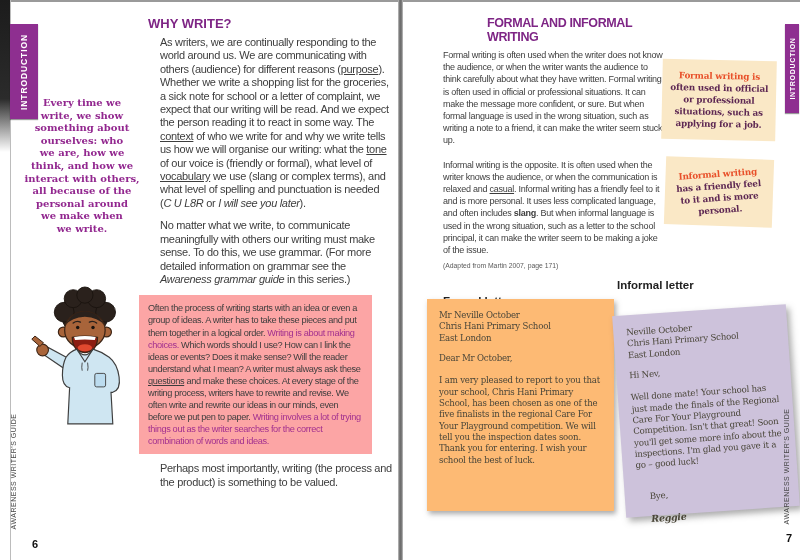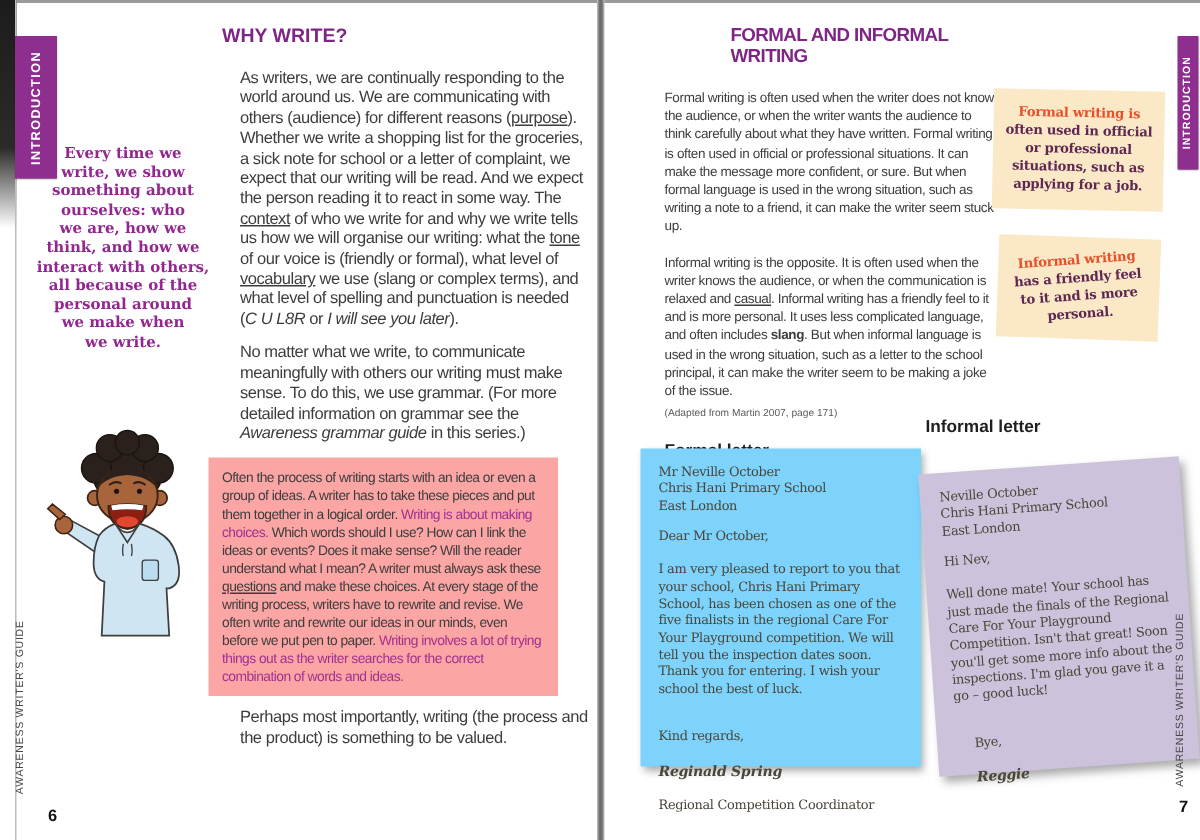--- a/index.html
+++ b/index.html
@@ -27,21 +27,21 @@
   .tab-left span{font-size:8.5px;}
   .tab-right{left:785px;top:24px;width:14px;height:89px;}
   .tab-right span{font-size:7px;letter-spacing:.7px;}
 
   
   .quote{left:12px;top:97px;width:140px;text-align:center;color:#92278f;
     font-family:"DejaVu Serif",serif;font-weight:bold;
     font-size:10px;line-height:12.6px;white-space:pre-line;}
 
   
-  .heading{font-size:13px;color:#7e2585;font-weight:bold;margin:0 0 15px 0;}
+  .heading{font-size:13px;color:#7e2585;font-weight:bold;margin:0 0 5px 0;}
   .heading.tight{letter-spacing:-0.4px;font-size:12.5px;padding-left:44px;}
   .col-left{left:148px;top:16px;width:244px;}
   .col-left p.body{font-size:11px;line-height:13.4px;letter-spacing:-0.3px;margin:0 0 9px 12px;}
   .col-right{left:443px;top:16px;width:222px;}
   .col-right p.body{font-size:9px;line-height:12.2px;letter-spacing:-0.25px;margin:0 0 12px 0;}
   .citation{font-size:6.8px;color:#5a5a5a;margin:-6px 0 0 0;letter-spacing:0;}
 
   .creambox{background:#fca5a5;margin:2px 0 8px -9px;width:233px;
     padding:7px 9px;box-sizing:border-box;
     font-size:9.2px;line-height:12.1px;letter-spacing:-0.35px;}
@@ -61,21 +61,21 @@
   .tip1{left:662px;top:60px;width:98px;transform:rotate(1.2deg);}
   .tip2{left:665px;top:158px;width:92px;transform:rotate(2deg);}
   .tip2 .tilt{display:block;transform:rotate(-6deg);}
 
   
   .letters-heading{font-size:11.5px;font-weight:bold;color:#1f1f1f;}
   .letter{font-family:"DejaVu Serif",serif;font-size:8.6px;line-height:11.3px;
     letter-spacing:-0.2px;color:#4a4639;}
   .letter .blk{margin:0 0 9px 0;white-space:pre-line;}
   .letter .blk:last-child{margin-bottom:0;}
-  .formal-letter{left:427px;top:299px;width:187px;height:212px;background:#7dd3fc;
+  .formal-letter{left:427px;top:299px;width:187px;height:212px;background:#fdba74;
     padding:11px 12px;box-sizing:border-box;box-shadow:2px 3px 5px rgba(90,90,90,.5);}
   .informal-letter{left:619px;top:310px;width:174px;height:202px;background:#cdc2db;
     padding:12px 13px;box-sizing:border-box;transform:rotate(-4deg);
     box-shadow:3px 4px 6px rgba(90,90,90,.5);}
   .informal-letter .close-blk{margin-left:12px;}
   .sig{font-weight:bold;font-style:italic;font-size:9.4px;}
 
   
   .spine{display:flex;align-items:center;justify-content:center;}
   .spine span{transform:rotate(-90deg);white-space:nowrap;color:#474747;
@@ -179,25 +179,20 @@
 
 <div class="abs letters-heading" style="left:443px;top:279px;margin-top:16px;">Formal letter</div>
 <div class="abs letters-heading" style="left:617px;top:279px;">Informal letter</div>
 
 <div class="abs letter formal-letter">
   <div class="blk">Mr Neville October
 Chris Hani Primary School
 East London</div>
   <div class="blk"><span>Dear Mr October,</span><br>
     <span>I am very pleased to report to you that your school, Chris Hani Primary School, has been chosen as one of the five finalists in the regional Care For Your Playground competition. We will tell you the inspection dates soon. Thank you for entering. I wish your school the best of luck.</span></div>
-  <div class="blk">
-    <span>Kind regards,</span><br>
-    <span class="sig">Reginald Spring</span><br>
-    <span>Regional Competition Coordinator</span>
-  </div>
 </div>
 
 <div class="abs letter informal-letter">
   <div class="blk">Neville October
 Chris Hani Primary School
 East London</div>
   <div class="blk"><span>Hi Nev,</span><br>
     <span>Well done mate! Your school has just made the finals of the Regional Care For Your Playground Competition. Isn't that great! Soon you'll get some more info about the inspections. I'm glad you gave it a go – good luck!</span></div>
   <div class="blk close-blk">
     <span>Bye,</span><br>

